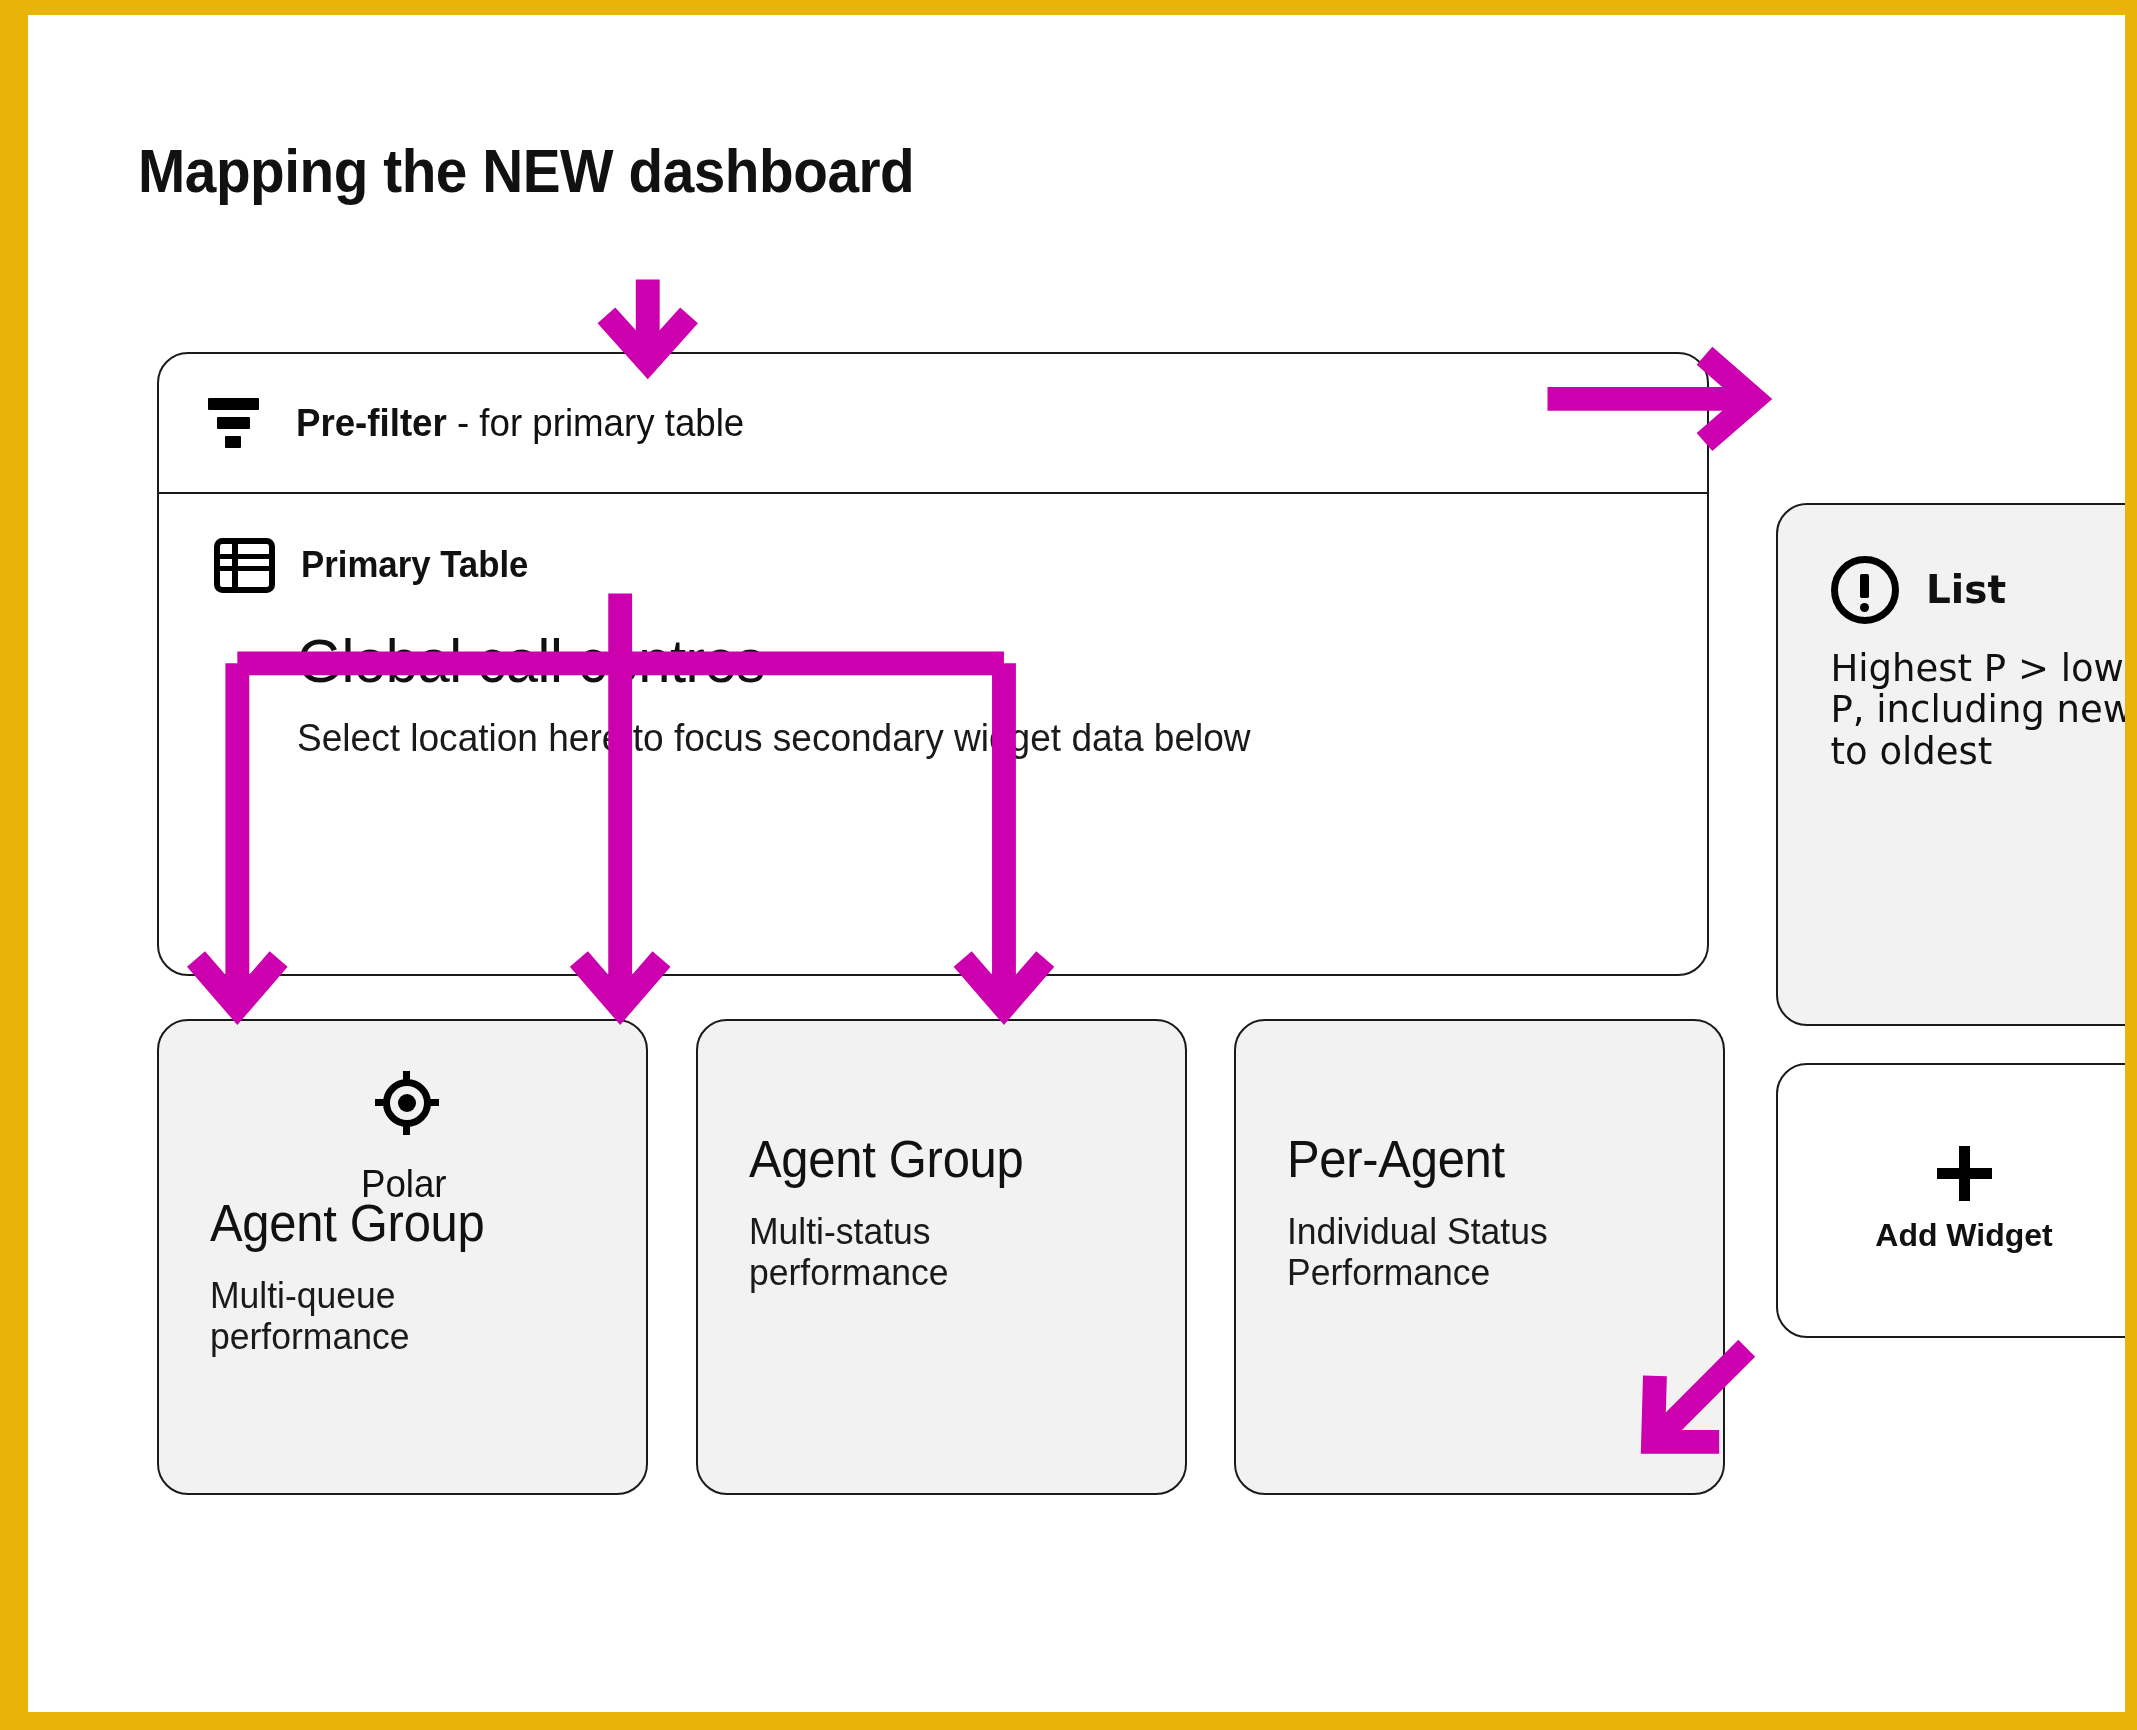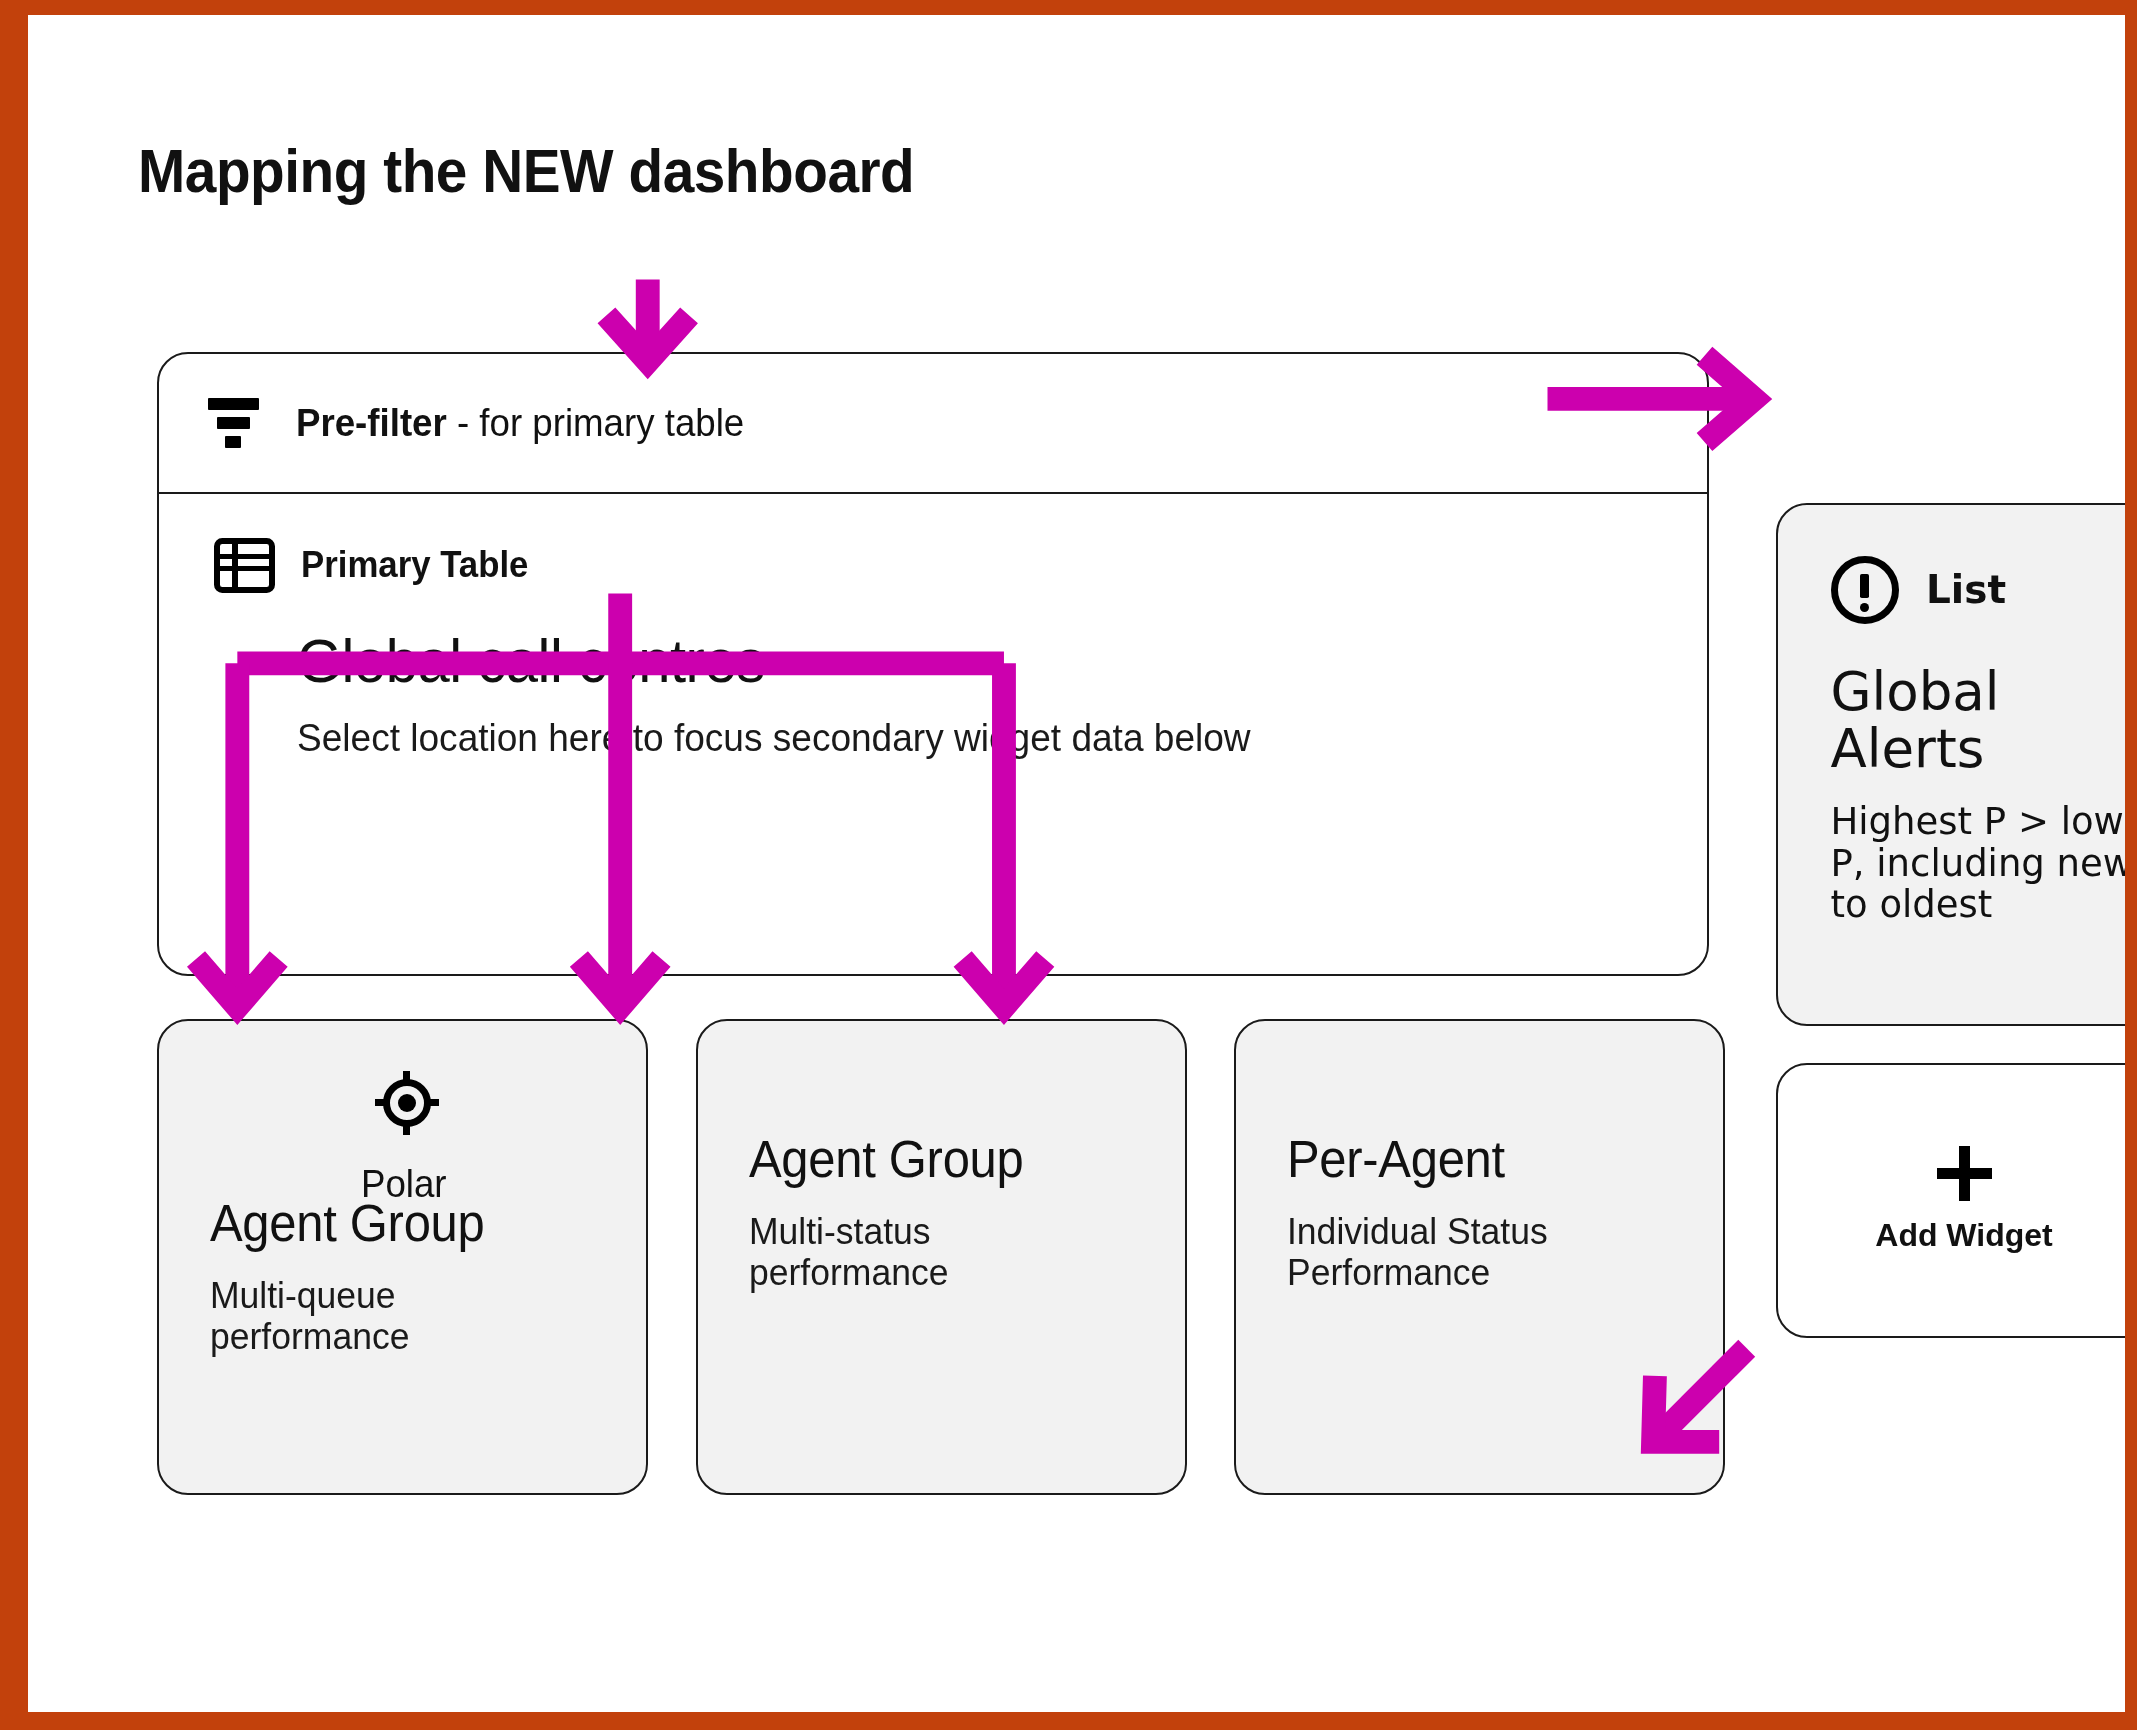--- a/index.html
+++ b/index.html
@@ -9,21 +9,21 @@
     height: 1730px;
     background: #000000;
     font-family: "Liberation Sans", sans-serif;
     overflow: hidden;
   }
 
   #canvas {
     position: relative;
     width: 2138px;
     height: 1730px;
-    background: #c2410c;
+    background: #eab308;
   }
 
   
   #page {
     position: absolute;
     left: 27.5px;
     top: 14.7px;
     width: 2097px;
     height: 1697px;
     background: #ffffff;
@@ -357,21 +357,20 @@
     </div>
 
     <div id="alerts-card">
       <div id="alerts-head">
         <span class="alert-icon">
           <span class="bang"></span>
             <span class="bangdot"></span>
         </span>
         <span id="alerts-kicker">List</span>
       </div>
-      <div id="alerts-title">Global Alerts</div>
       <div id="alerts-desc">Highest P &gt; lowest P, including newest to oldest</div>
     </div>
 
     <div id="add-widget-card">
       <span class="plus-icon">
           <i></i>
           <i></i>
         </span>
       <span id="add-widget-label">Add Widget</span>
     </div>

